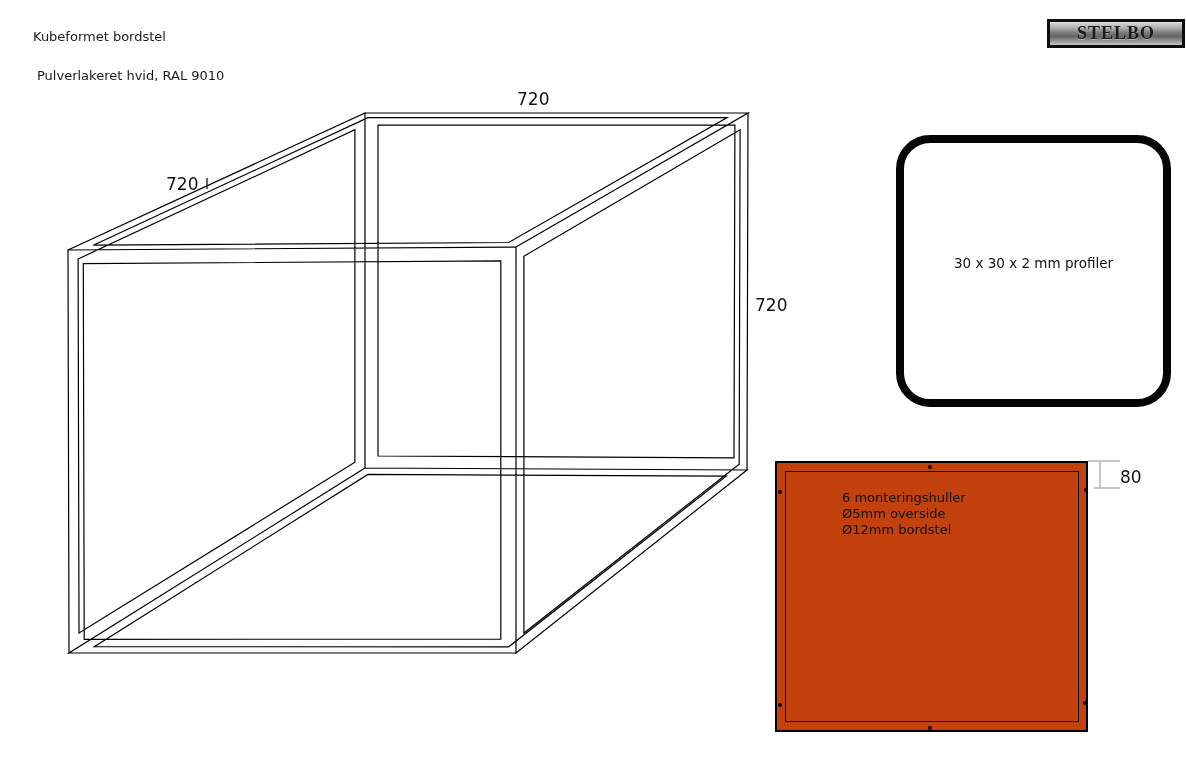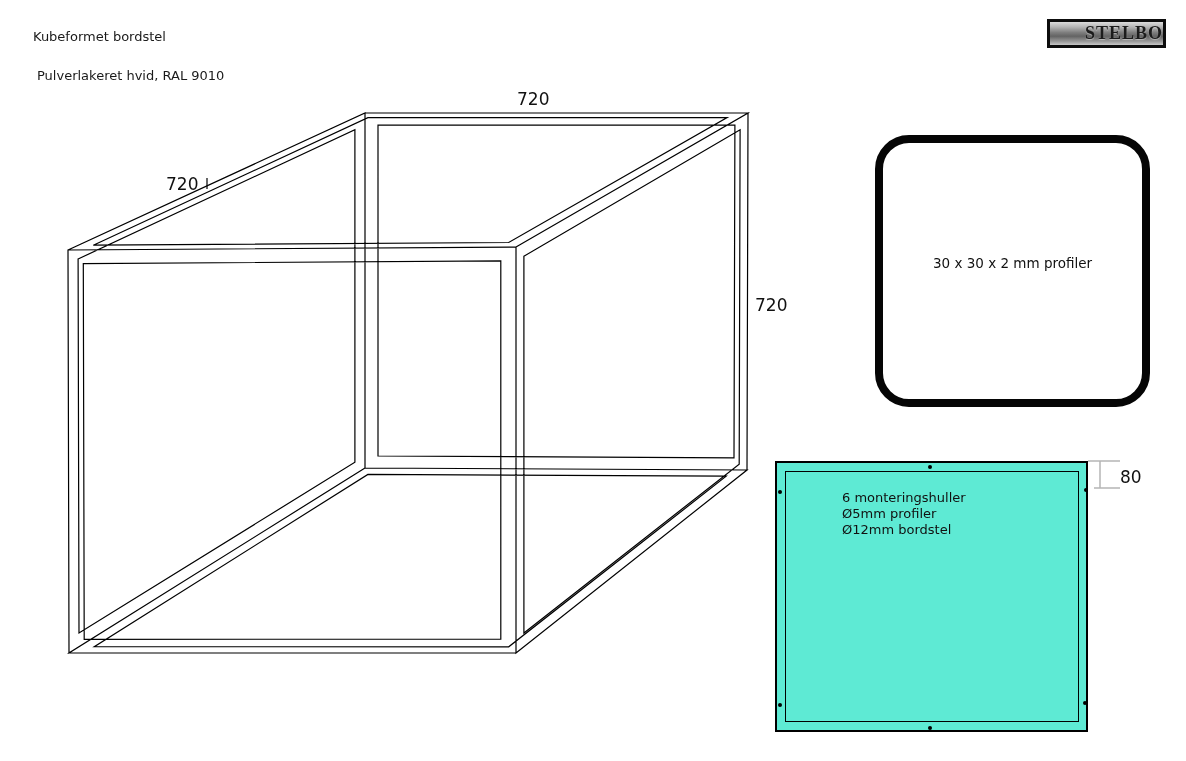--- a/index.html
+++ b/index.html
@@ -5,41 +5,41 @@
   html,body{margin:0;padding:0;background:#ffffff;}
   .canvas{
     position:relative;width:1186px;height:761px;background:#ffffff;overflow:hidden;
     font-family:"DejaVu Sans","Liberation Sans",sans-serif;color:#1a1a1a;
   }
   .abs{position:absolute;}
   .title-text{font-size:13px;}
   .dim-label{font-size:17px;color:#111;}
   
   .logo{
-    left:1047px;top:19px;width:119px;height:29px;
+    left:1047px;top:19px;width:138px;height:29px;
     border:3px solid #0d0d0d;box-sizing:border-box;
     background:linear-gradient(180deg,#dcdcdc 0%,#b5b5b5 22%,#7f7f7f 45%,#636363 62%,#9b9b9b 85%,#c7c7c7 100%);
-    display:flex;align-items:center;justify-content:flex-end;
+    display:flex;align-items:center;justify-content:center;
   }
   .logo span{
     font-family:"Liberation Serif","DejaVu Serif",serif;
     font-weight:bold;font-size:18px;letter-spacing:1px;color:#1c1c1c;
     text-shadow:0 1px 1px rgba(255,255,255,0.45);
   }
   
   .profile-box{
-    left:875px;top:135px;width:275px;height:272px;box-sizing:border-box;
+    left:896px;top:135px;width:275px;height:272px;box-sizing:border-box;
     border:8px solid #050505;border-radius:34px;background:#fff;
     display:flex;align-items:center;justify-content:center;padding-bottom:17px;
   }
   .profile-box span{font-size:13.5px;color:#111;}
   
   .plate{
     left:775px;top:461px;width:313px;height:271px;box-sizing:border-box;
-    border:2px solid #000;background:#5eead4;
+    border:2px solid #000;background:#c2410c;
   }
   .plate-inner{
     position:absolute;left:8px;top:8px;width:294px;height:251px;
     box-sizing:border-box;border:1px solid #000;
   }
   .hole{position:absolute;width:4px;height:4px;border-radius:50%;background:#000;}
   .plate-note{position:absolute;left:65px;top:27px;font-size:13px;line-height:16px;color:#111;}
   svg{position:absolute;left:0;top:0;pointer-events:none;}
 </style>
 </head>
@@ -73,20 +73,20 @@
   <div class="abs plate">
     <div class="plate-inner"></div>
     <div class="hole" style="left:151px;top:2px;"></div>
     <div class="hole" style="left:1px;top:27px;"></div>
     <div class="hole" style="left:307px;top:25px;"></div>
     <div class="hole" style="left:1px;top:240px;"></div>
     <div class="hole" style="left:306px;top:238px;"></div>
     <div class="hole" style="left:151px;top:263px;"></div>
     <div class="plate-note">
       <div>6 monteringshuller</div>
-      <div>Ø5mm profiler</div>
+      <div>Ø5mm overside</div>
       <div>Ø12mm bordstel</div>
     </div>
   </div>
 
   <div class="abs dim-label" style="left:1103px;top:467px;margin-left:17px;">80</div>
 
 </div>
 
 </body></html>

